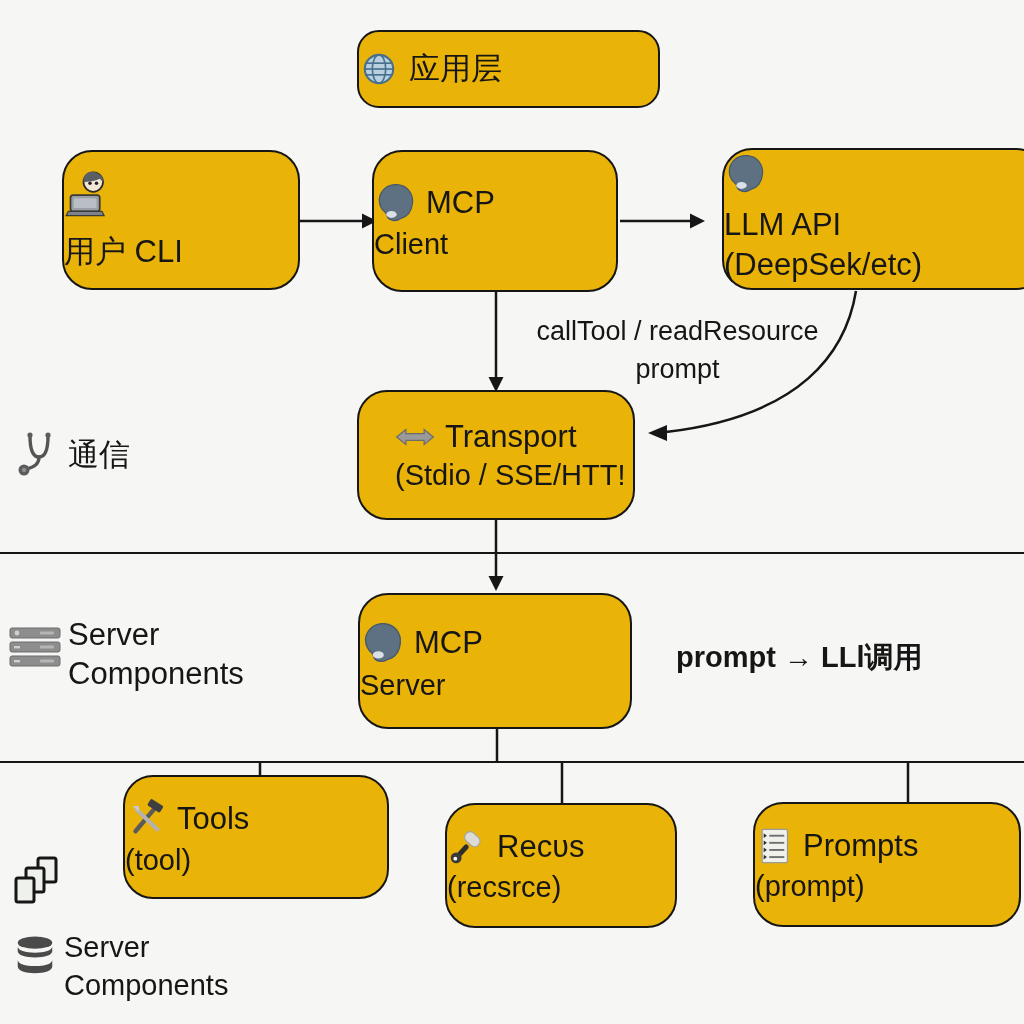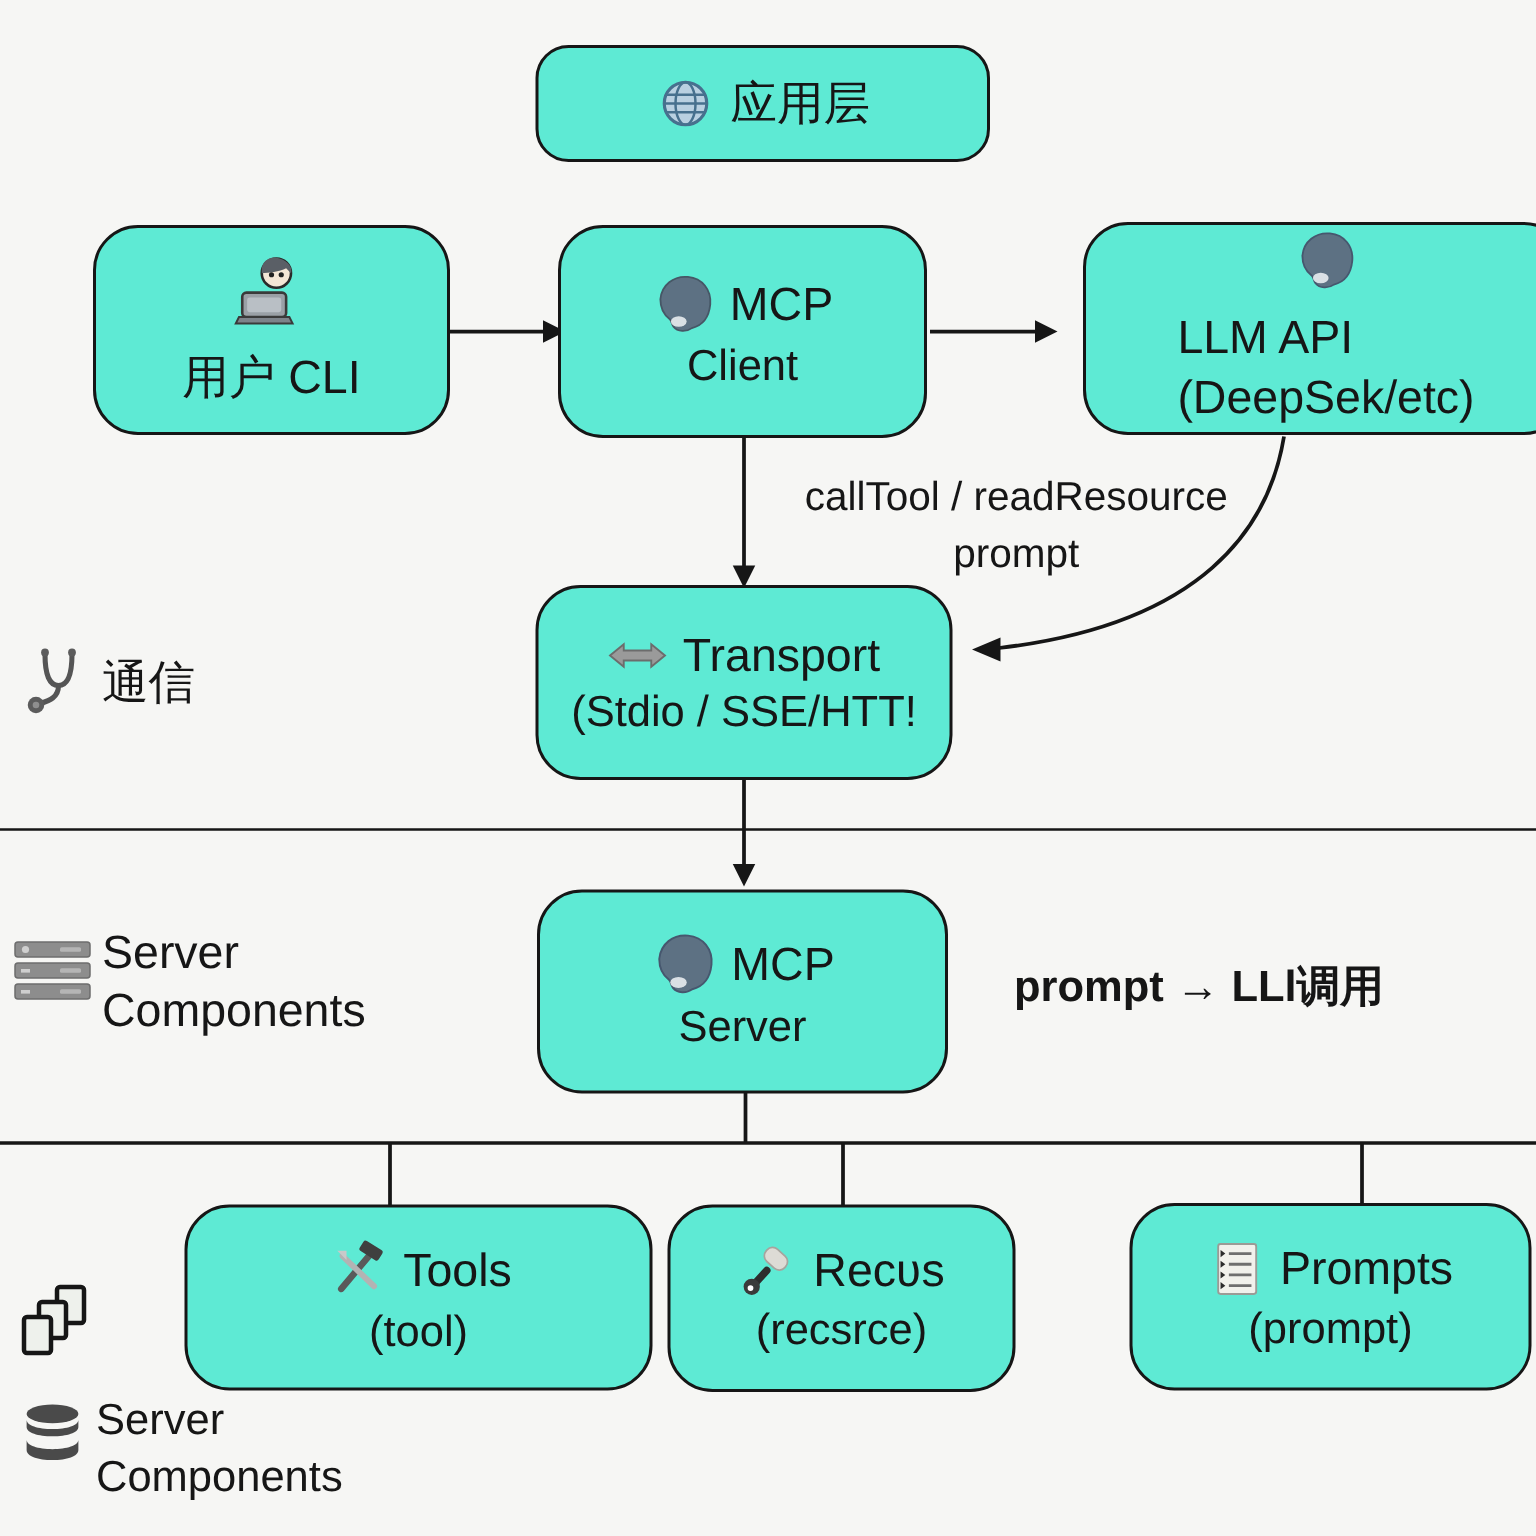--- a/index.html
+++ b/index.html
@@ -3,23 +3,23 @@
 <meta charset="utf-8">
 <style>
   html,body{margin:0;padding:0;}
   body{
     width:1024px;height:1024px;position:relative;overflow:hidden;
     background:#f6f6f4;color:#161616;
     font-family:"Liberation Sans","DejaVu Sans",sans-serif;
   }
   .overlay{position:absolute;left:0;top:0;z-index:1;}
   .box{
-    position:absolute;z-index:2;background:#5eead4;
+    position:absolute;z-index:2;background:#eab308;
     border:2.5px solid #161616;border-radius:30px;
-    display:flex;flex-direction:column;align-items:center;justify-content:center;
+    display:flex;flex-direction:column;align-items:flex-start;justify-content:center;
     box-sizing:border-box;
   }
   .box .l1{display:flex;align-items:center;gap:10px;font-size:31px;}
   .box .l2{font-size:29px;margin-top:4px;}
   .box.rowbox{flex-direction:column;gap:12px;}
   .box.rowbox .col{display:flex;flex-direction:column;font-size:31px;line-height:40px;}
   .ic{display:inline-flex;align-items:center;justify-content:center;flex:0 0 auto;}
   .sidelabel{position:absolute;z-index:2;display:flex;align-items:flex-start;gap:6px;}
   .sidelabel .txt{font-size:31px;line-height:39px;}
   .edgelabel{position:absolute;z-index:2;font-size:27px;text-align:center;line-height:38px;}
@@ -117,21 +117,21 @@
     <span>LLM API</span>
     <span>(DeepSek/etc)</span>
   </span>
 </div>
 
 <div class="edgelabel" style="left:515px;top:312px;width:325px;">
   <div>callTool / readResource</div>
   <div>prompt</div>
 </div>
 
-<div class="box" style="left:357px;top:390px;width:278px;height:130px;">
+<div class="box" style="left:357px;top:390px;width:278px;height:130px;padding-left:36px;">
   <div class="l1">
     <span class="ic">
       <svg width="40" height="24" viewBox="0 0 48 24">
           <path d="M2 12 L13 3 L13 8 L35 8 L35 3 L46 12 L35 21 L35 16 L13 16 L13 21 Z" fill="#9a9a9a" stroke="#6c6c6c" stroke-width="1.5"></path>
         </svg>
     </span>
     <span>Transport</span>
   </div>
   <div class="l2">(Stdio / SSE/HTT!</div>
 </div>
@@ -180,21 +180,21 @@
           <ellipse cx="20" cy="37" rx="6" ry="4" fill="#e8ecef" opacity="0.9"></ellipse>
         </svg>
     </span>
     <span>MCP</span>
   </div>
   <div class="l2">Server</div>
 </div>
 
 <div class="note" style="left:676px;top:638px;">prompt → LLl调用</div>
 
-<div class="box" style="left:123px;top:803px;width:312px;height:124px;">
+<div class="box" style="left:123px;top:775px;width:266px;height:124px;">
   <div class="l1">
     <span class="ic">
       <svg width="42" height="42" viewBox="0 0 48 48">
           <line x1="12" y1="38" x2="33" y2="13" stroke="#5a5a5a" stroke-width="5" stroke-linecap="round"></line>
           <rect x="26" y="4" width="17" height="9" rx="2" transform="rotate(32 34 9)" fill="#3f3f3f"></rect>
           <line x1="13" y1="13" x2="37" y2="36" stroke="#b3b3b3" stroke-width="4.5" stroke-linecap="round"></line>
           <path d="M9 9 L16 9 L16 16 Z" fill="#c9c9c9"></path>
         </svg>
     </span>
     <span>Tools</span>

